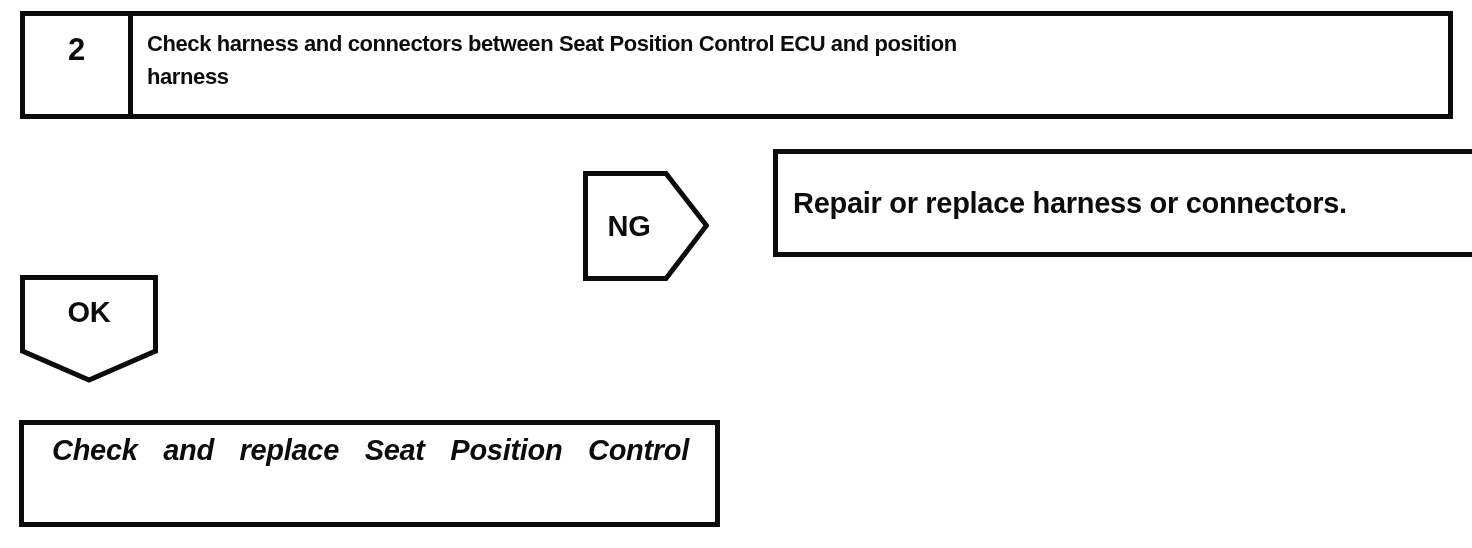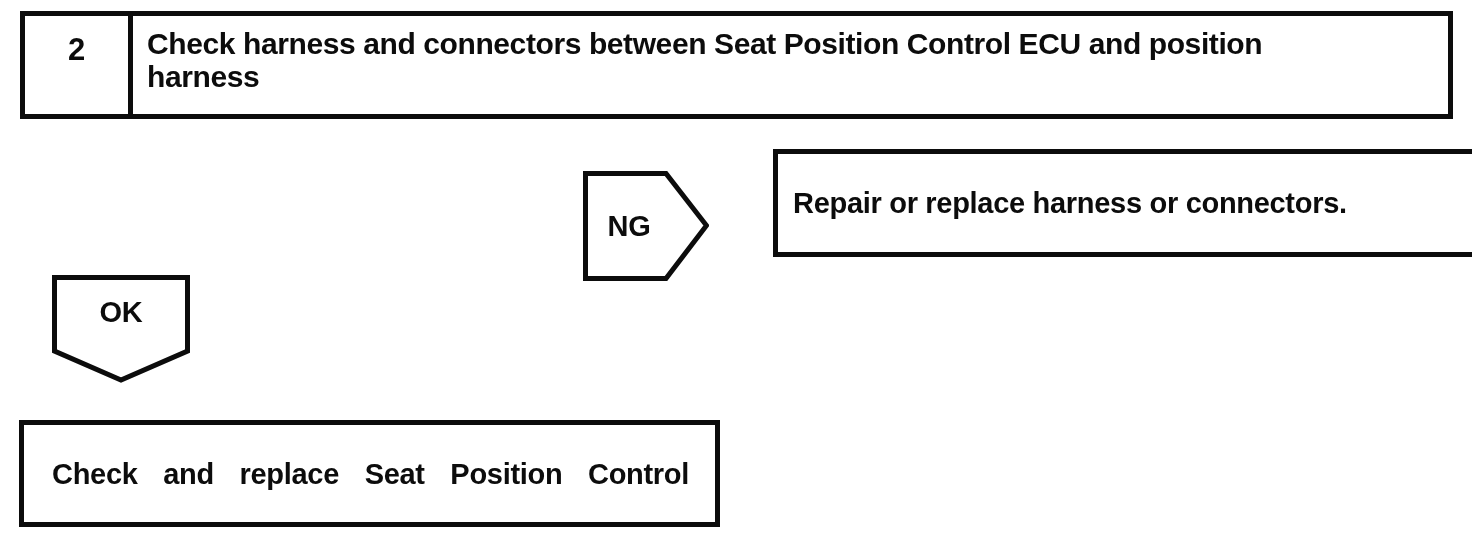--- a/index.html
+++ b/index.html
@@ -35,41 +35,41 @@
     width: 108px;
     border-right: 5px solid var(--ink);
     box-sizing: border-box;
     font-size: 31px;
     padding-top: 16px;
     text-align: center;
     letter-spacing: -0.3px;
   }
   .step-text {
     padding: 11px 0 0 14px;
-    font-size: 30px;
+    font-size: 22px;
     line-height: 33px;
     letter-spacing: -0.4px;
   }
   .nowrap { white-space: nowrap; }
   
   .conn {
     position: absolute;
   }
   .conn svg { display: block; }
   .conn-label {
     position: absolute;
     display: flex;
     align-items: center;
     justify-content: center;
     font-size: 29px;
     letter-spacing: -0.3px;
   }
   .ng-conn { left: 583px; top: 149px; width: 126px; height: 124px; margin-top: 22px; }
   .ng-conn .conn-label { left: 0; top: 0; width: 92px; height: 110px; }
-  .ok-conn { left: 20px; top: 275px; width: 138px; height: 108px; margin-left: 32px; }
+  .ok-conn { left: 20px; top: 275px; width: 138px; height: 108px; }
   .ok-conn .conn-label { left: 0; top: 0; width: 138px; height: 74px; }
   
   .repair-box {
     position: absolute;
     left: 744px; top: 149px;
     width: 709px; height: 108px;
     border: 5px solid var(--ink);
     box-sizing: border-box;
     display: flex;
     align-items: center;
@@ -78,25 +78,26 @@
     letter-spacing: -0.3px;
     background: var(--paper);
     margin-left: 29px;
   }
   .ecu-box {
     position: absolute;
     left: 19px; top: 420px;
     width: 701px; height: 107px;
     border: 5px solid var(--ink);
     box-sizing: border-box;
-    padding: 34px 26px 0 28px;
+    padding: 10px 26px 0 28px;
     font-size: 29px;
     line-height: 31px;
     letter-spacing: -0.3px;
     background: var(--paper);
+    font-style: italic;
   }
   .justified-line {
     text-align: justify;
     text-align-last: justify;
     width: 637px;
     white-space: normal;
   }
 </style>
 </head>
 <body>

